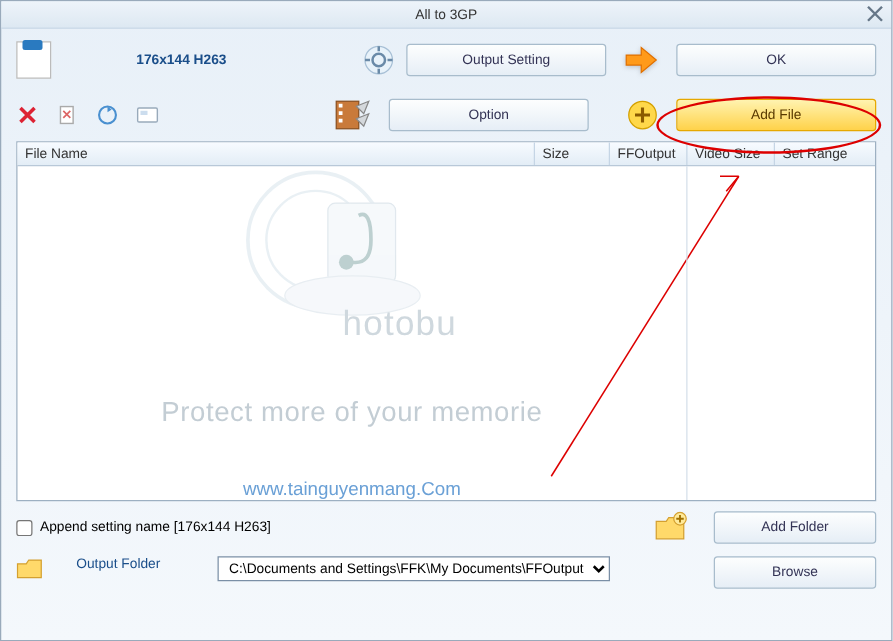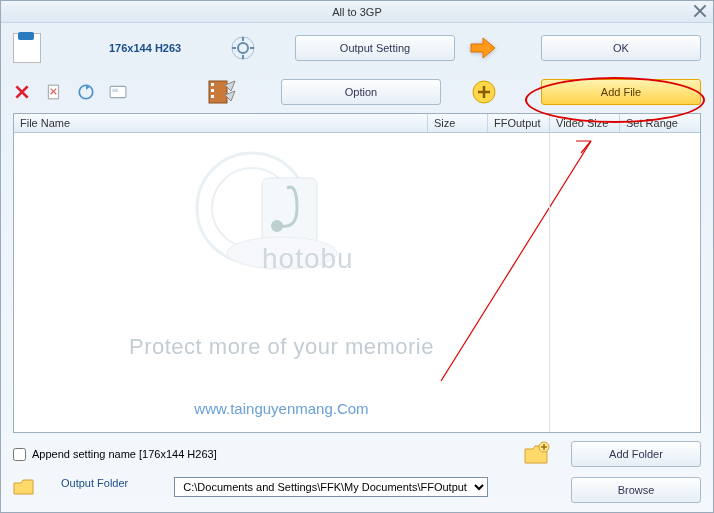--- a/index.html
+++ b/index.html
@@ -8,45 +8,45 @@
 .titlebar .title { color: #333; font-size: 11px; }
 .titlebar .closebtn { position: absolute; right: 6px; top: 3px; width: 14px; height: 14px; color: #678; cursor: pointer; }
 
 .toolbar-area { padding: 10px 12px 6px; }
 .row { display: flex; align-items: center; gap: 8px; margin-bottom: 10px; }
 .row1 .fmticon { width: 28px; height: 30px; background: #fff; border: 1px solid #bbb; position: relative; }
 .row1 .fmticon::before { content:""; position:absolute; top:-2px; left:4px; width:16px; height:8px; background:#2a7ac0; border-radius:2px; }
 .row1 .fmtlabel { color: #1a4e8a; margin-left: 60px; font-weight: bold; }
 .spacer { flex: 1; }
 .circleicon { width: 28px; height: 28px; }
-.btn { height: 26px; min-width: 160px; background: linear-gradient(to bottom, #fdfefe, #e6eef6); border: 1px solid #a8bccc; border-radius: 3px; color: #335; cursor: pointer; display: inline-flex; align-items: center; justify-content: center; margin-left: 30px; }
+.btn { height: 26px; min-width: 160px; background: linear-gradient(to bottom, #fdfefe, #e6eef6); border: 1px solid #a8bccc; border-radius: 3px; color: #335; cursor: pointer; display: inline-flex; align-items: center; justify-content: center; }
 .arrow { width: 28px; height: 24px; margin: 0 6px; }
 .arrow svg { filter: drop-shadow(0 1px 2px rgba(0,0,0,0.2)); }
 .tool-row { display:flex; align-items:center; gap:14px; padding: 0 12px 8px; }
 .tool-row .smico { width:18px; height:18px; display:inline-flex; align-items:center; justify-content:center; }
 .addfile { background: linear-gradient(to bottom, #fff3b0, #ffd24a); border: 1px solid #e6a800; color: #5a3a00; }
 .redoval { position:absolute; right:8px; top:76px; width:180px; height:46px; border:2px solid #d00; border-radius: 50%; pointer-events:none; }
 .redarrow { position:absolute; left:430px; top:130px; width:200px; height:260px; pointer-events:none; }
 
-.grid { margin: 0 12px; border: 1px solid #9db0c2; background: #fff; height: 320px; display: flex; flex-direction: column; }
+.grid { margin: 0 12px; border: 1px solid #9db0c2; background: #fff; height: 288px; display: flex; flex-direction: column; }
 .ghead { display:flex; background: linear-gradient(to bottom,#f7fbff,#e3edf6); border-bottom:1px solid #b8c8d8; }
 .ghead div { border-right:1px solid #c5d5e5; padding:3px 6px; color:#333; }
 .col-file { flex:1; }
 .col-size { width:60px; }
 .col-dur { width:62px; }
 .col-vs { width:70px; }
 .col-rng { width:80px; border-right:none !important; }
 .gbody { flex:1; display:flex; }
 .leftpane { flex:1; position:relative; border-right:1px solid #d5e0ea; overflow:hidden; }
 .rightpane { width:150px; }
 .wm { position:absolute; left:0; right:0; top:0; bottom:0; display:flex; flex-direction:column; align-items:center; justify-content:center; color:#bcc6cc;gap:36px; }
 .wmimg { width:180px; height:130px; opacity:0.55; margin-bottom:20px; }
 .wmtxt1 { font-size:22px; color:#c3cdd4; letter-spacing:0.5px; }
 .wmtxt2 { font-size:15px; color:#6aa0d6; margin-top:4px; }
-.phtxt { position:absolute; top:110px; left:248px; font-size:28px; color:#cfd8de; letter-spacing:1px; pointer-events:none; }
+.phtxt { position:absolute; top:110px; left:260px; font-size:28px; color:#cfd8de; letter-spacing:1px; pointer-events:none; }
 
 .footer { padding: 8px 12px; }
 .chkrow { display:flex; align-items:center; gap:6px; margin-bottom:10px; }
 .chkrow input { width:13px; height:13px; }
 .foldico { width:22px; height:20px; display:inline-block; }
 .foldrow { display:flex; gap:16px; }
 .outlbl { color:#1a4e8a; margin:0 30px 0 10px; }
 .pathbox { flex:1; max-width:320px; height:20px; border:1px solid #7a8fa6; background:#fff; font-size:11px; padding:2px 4px; }
 .footer .btn { min-width:130px; }
 .fico-new { width:28px; height:26px; }

